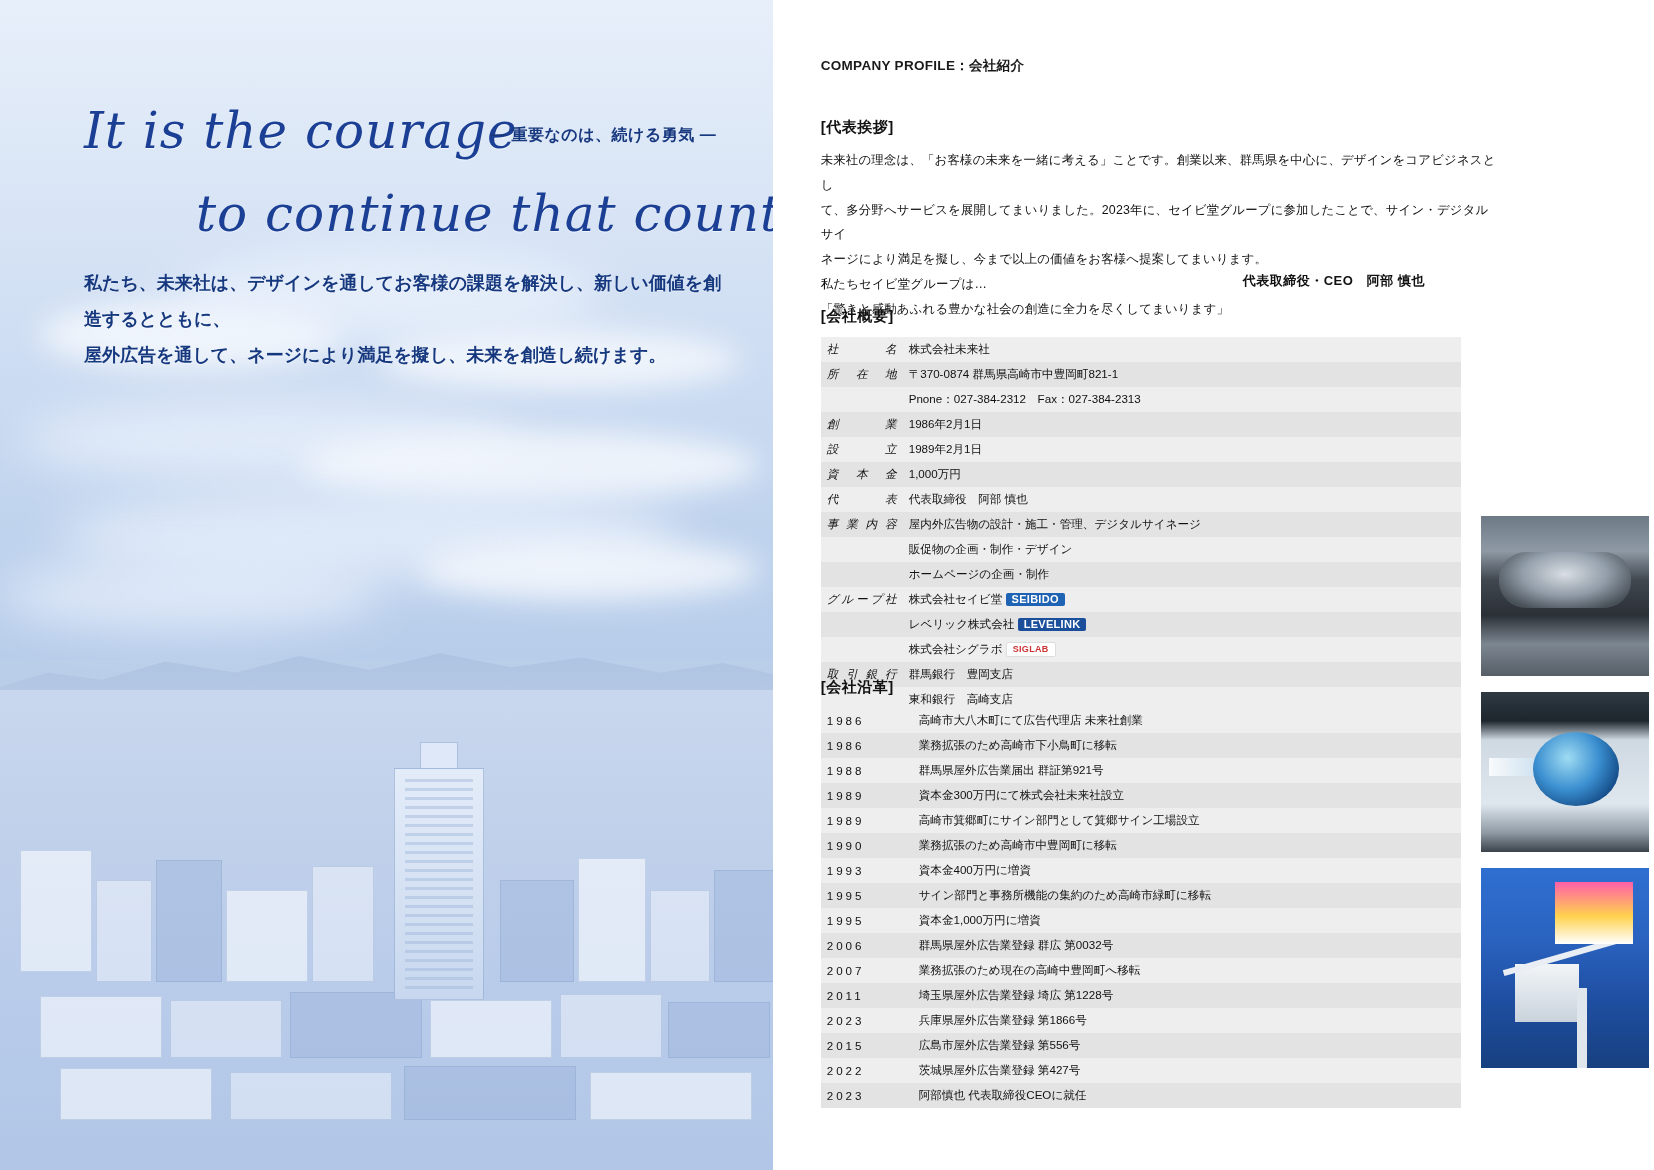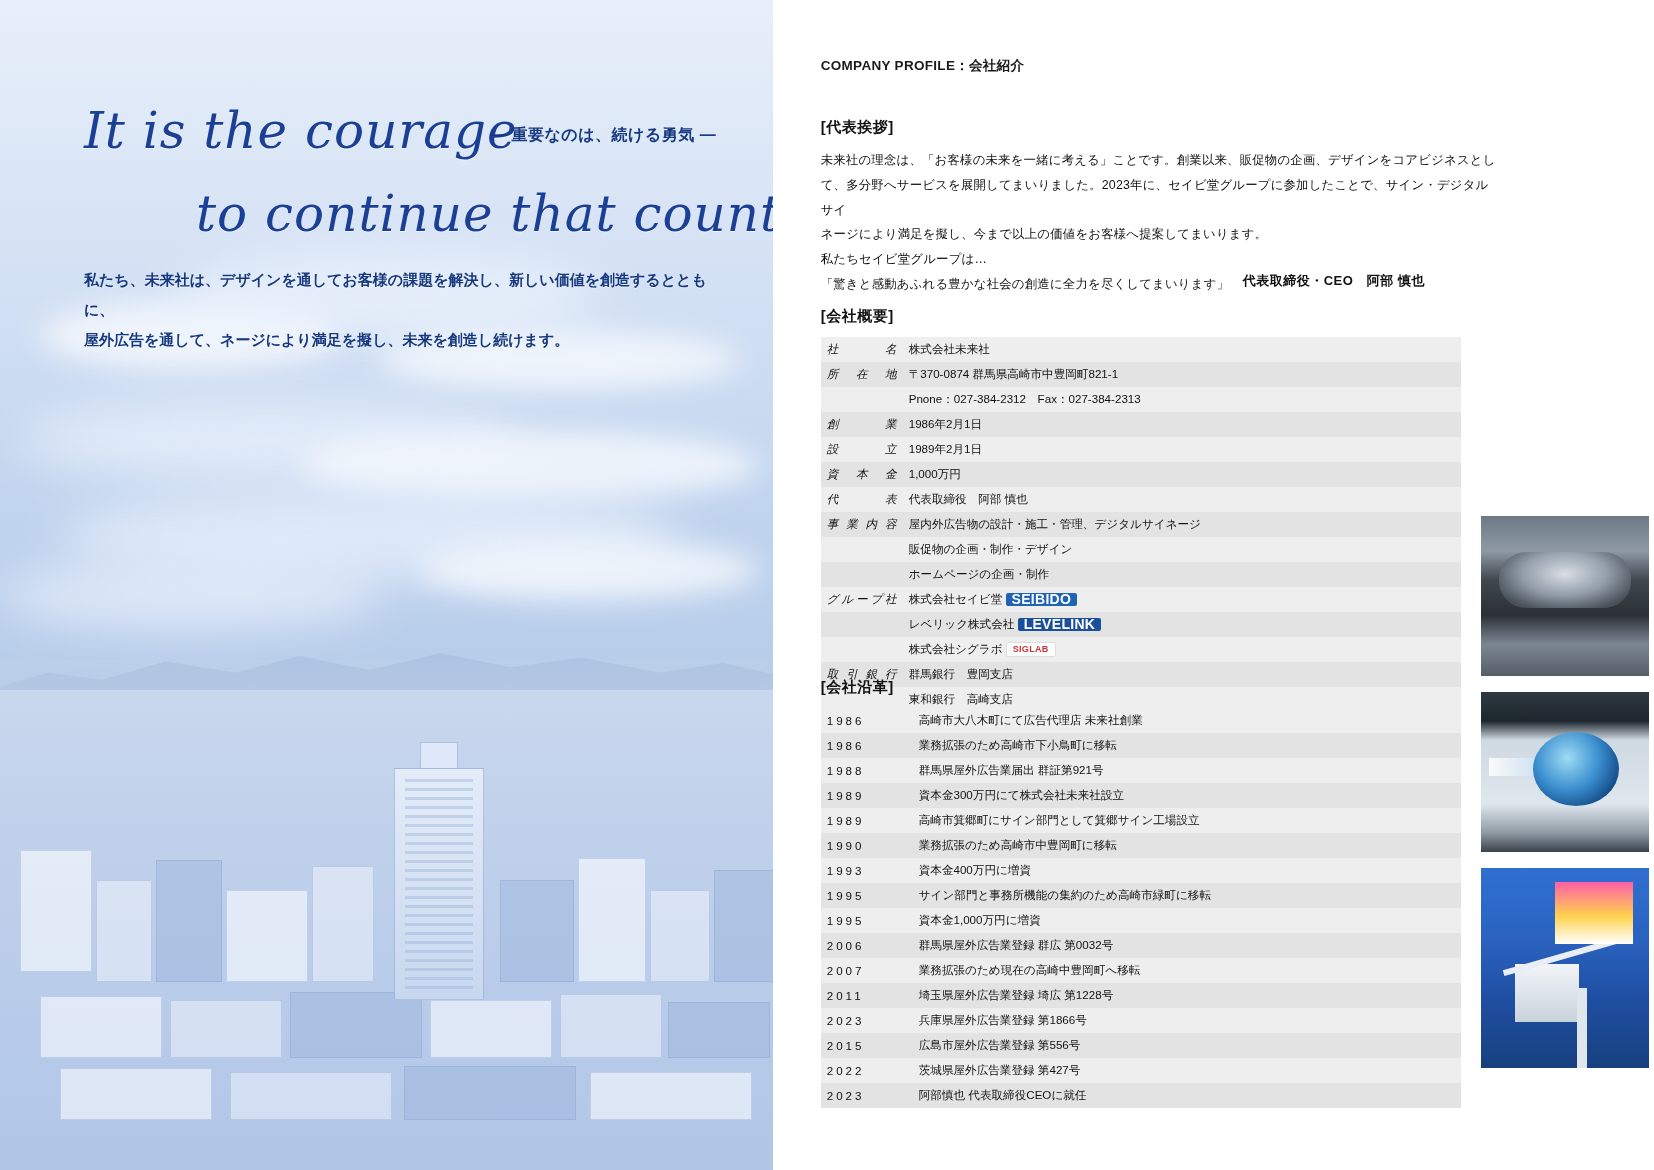--- a/index.html
+++ b/index.html
@@ -68,21 +68,21 @@
     font-style:normal;font-family:"Liberation Sans",sans-serif;
     font-size:16px;color:#17387f;font-weight:700;letter-spacing:.5px;white-space:nowrap;
   }
   .hl2{
     position:absolute;left:196px;top:105px;
     font-size:50px;letter-spacing:1px;white-space:nowrap;
     text-shadow:0 1px 0 rgba(255,255,255,.6);
   }
   .lead{
     position:absolute;left:84px;top:265px;width:640px;
-    color:#16387f;font-weight:700;font-size:15px;line-height:2.0;
+    color:#16387f;font-weight:700;font-size:18px;line-height:2.0;
     font-family:"Liberation Sans",sans-serif;
     text-shadow:0 1px 0 rgba(255,255,255,.45);
   }
 
   
   .right{position:relative;width:868px;height:1170px;background:#fff;padding-left:28px;}
   .company-profile{
     position:absolute;left:48px;top:57px;
     font-size:13.5px;color:#1a1a1a;letter-spacing:.3px;font-weight:600;
   }
@@ -112,21 +112,21 @@
 
   #overview-table{left:48px;top:337px;width:640px;}
   #overview-table td{height:19px;}
   #history-table{left:48px;top:708px;width:640px;}
   #history-table td{height:19px;}
   .yr{width:80px;font-size:11.8px;letter-spacing:3px;padding-left:4px;}
 
   
   .logo-chip{
     display:inline-block;height:13px;line-height:13px;padding:0 6px;
-    border-radius:2px;font-size:14px;font-weight:700;color:#fff;
+    border-radius:2px;font-size:11px;font-weight:700;color:#fff;
     vertical-align:middle;letter-spacing:.3px;
   }
   .logo-seibido{background:#1f63b5;}
   .logo-levelink{background:#1b4f9c;}
   .logo-siglab{background:#fff;color:#c33;border:1px solid #ddd;font-size:9px;}
 
   
   .photo{position:absolute;left:708px;width:168px;border:0;overflow:hidden;}
   #photo-1{top:516px;height:160px;background:
       linear-gradient(180deg,#6d7a86 0%,#8e99a4 22%,#40474f 40%,#2b3036 62%,#7c8691 80%,#565e67 100%);
@@ -208,21 +208,21 @@
     </div>
   </div>
 
   <div class="right">
 
     <div class="company-profile">COMPANY PROFILE：会社紹介</div>
 
     <div class="sec-title" style="left:48px;top:118px;">[代表挨拶]</div>
 
     <div class="greet">
-      <p>未来社の理念は、「お客様の未来を一緒に考える」ことです。創業以来、販促物の企画、デザインをコアビジネスとし</p>
+      <p>未来社の理念は、「お客様の未来を一緒に考える」ことです。創業以来、群馬県を中心に、デザインをコアビジネスとし</p>
       <p>て、多分野へサービスを展開してまいりました。2023年に、セイビ堂グループに参加したことで、サイン・デジタルサイ</p>
       <p>ネージにより満足を擬し、今まで以上の価値をお客様へ提案してまいります。</p>
       <p>私たちセイビ堂グループは…</p>
       <p>「驚きと感動あふれる豊かな社会の創造に全力を尽くしてまいります」</p>
     </div>
 
     <div class="signature">代表取締役・CEO　阿部 慎也</div>
 
     <div class="sec-title" style="left:48px;top:307px;">[会社概要]</div>
 

